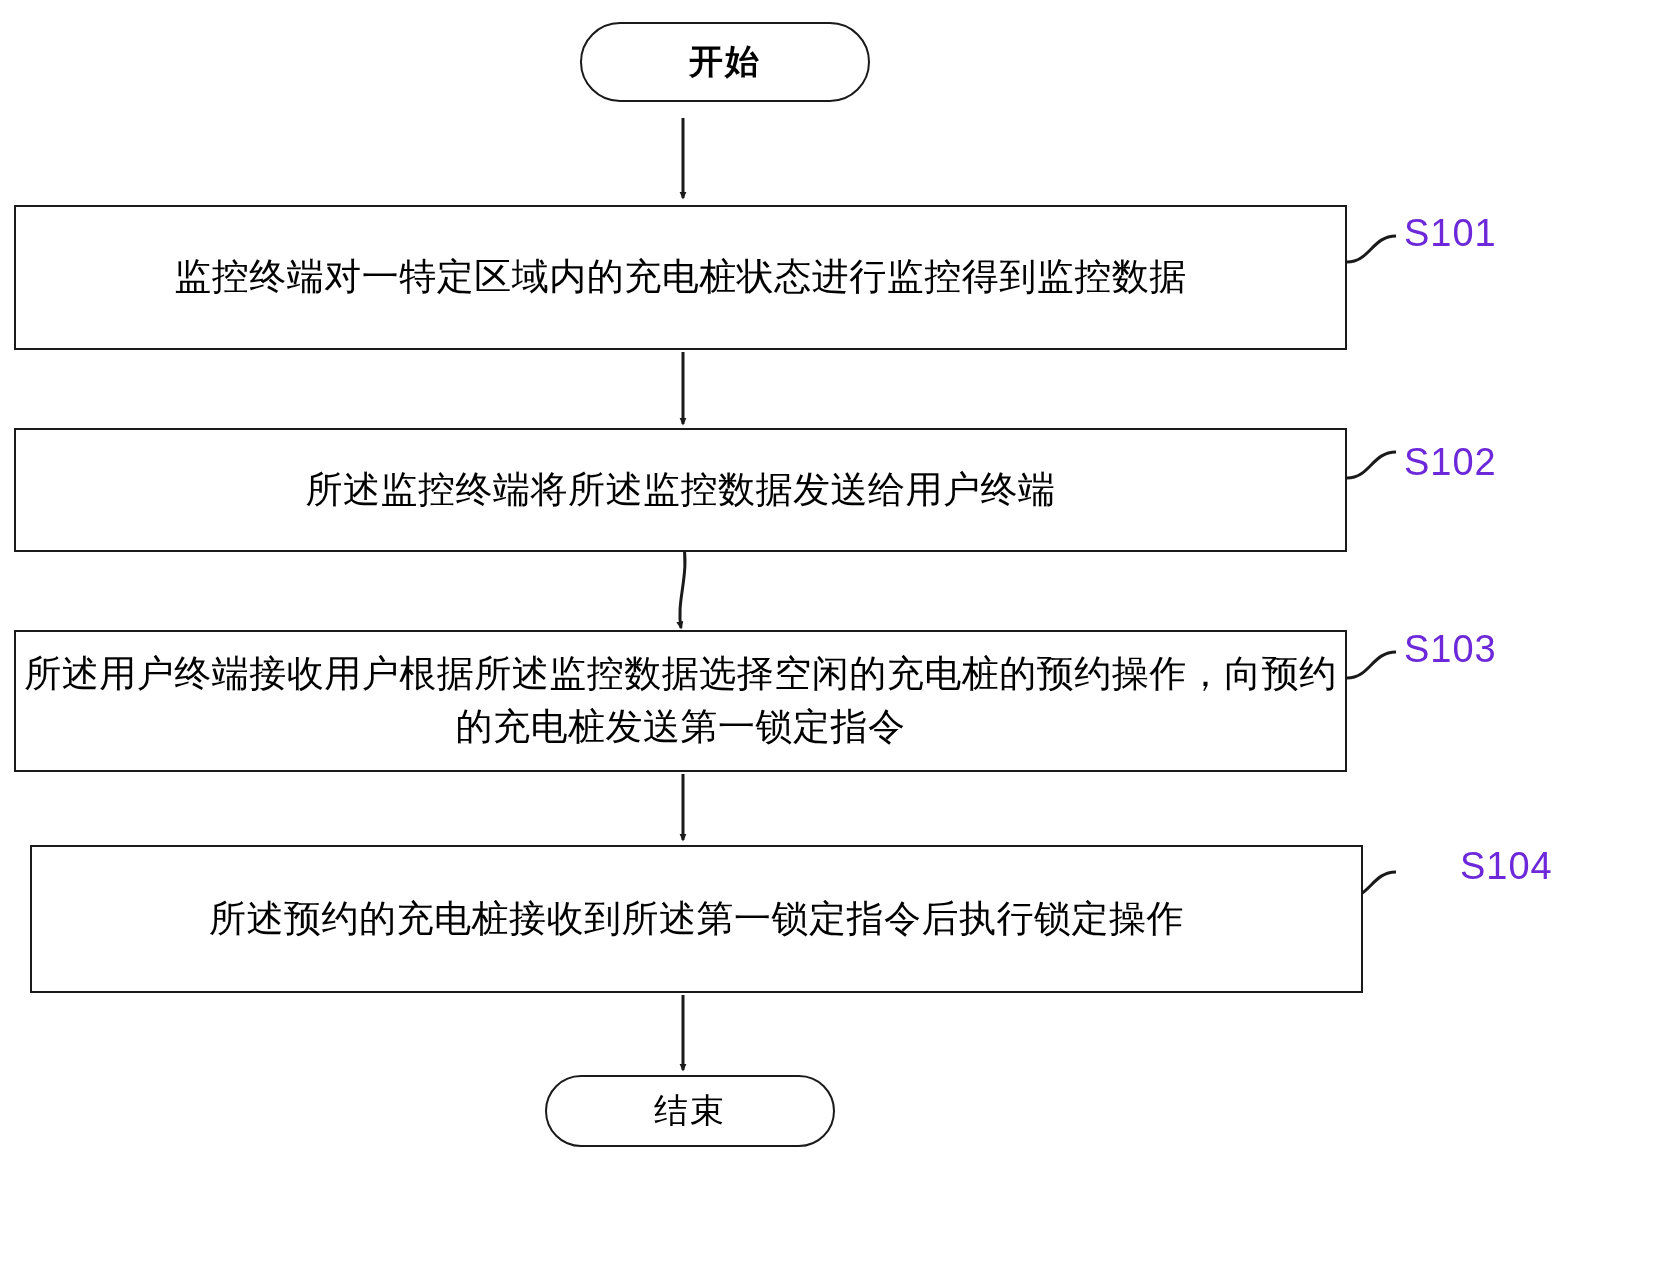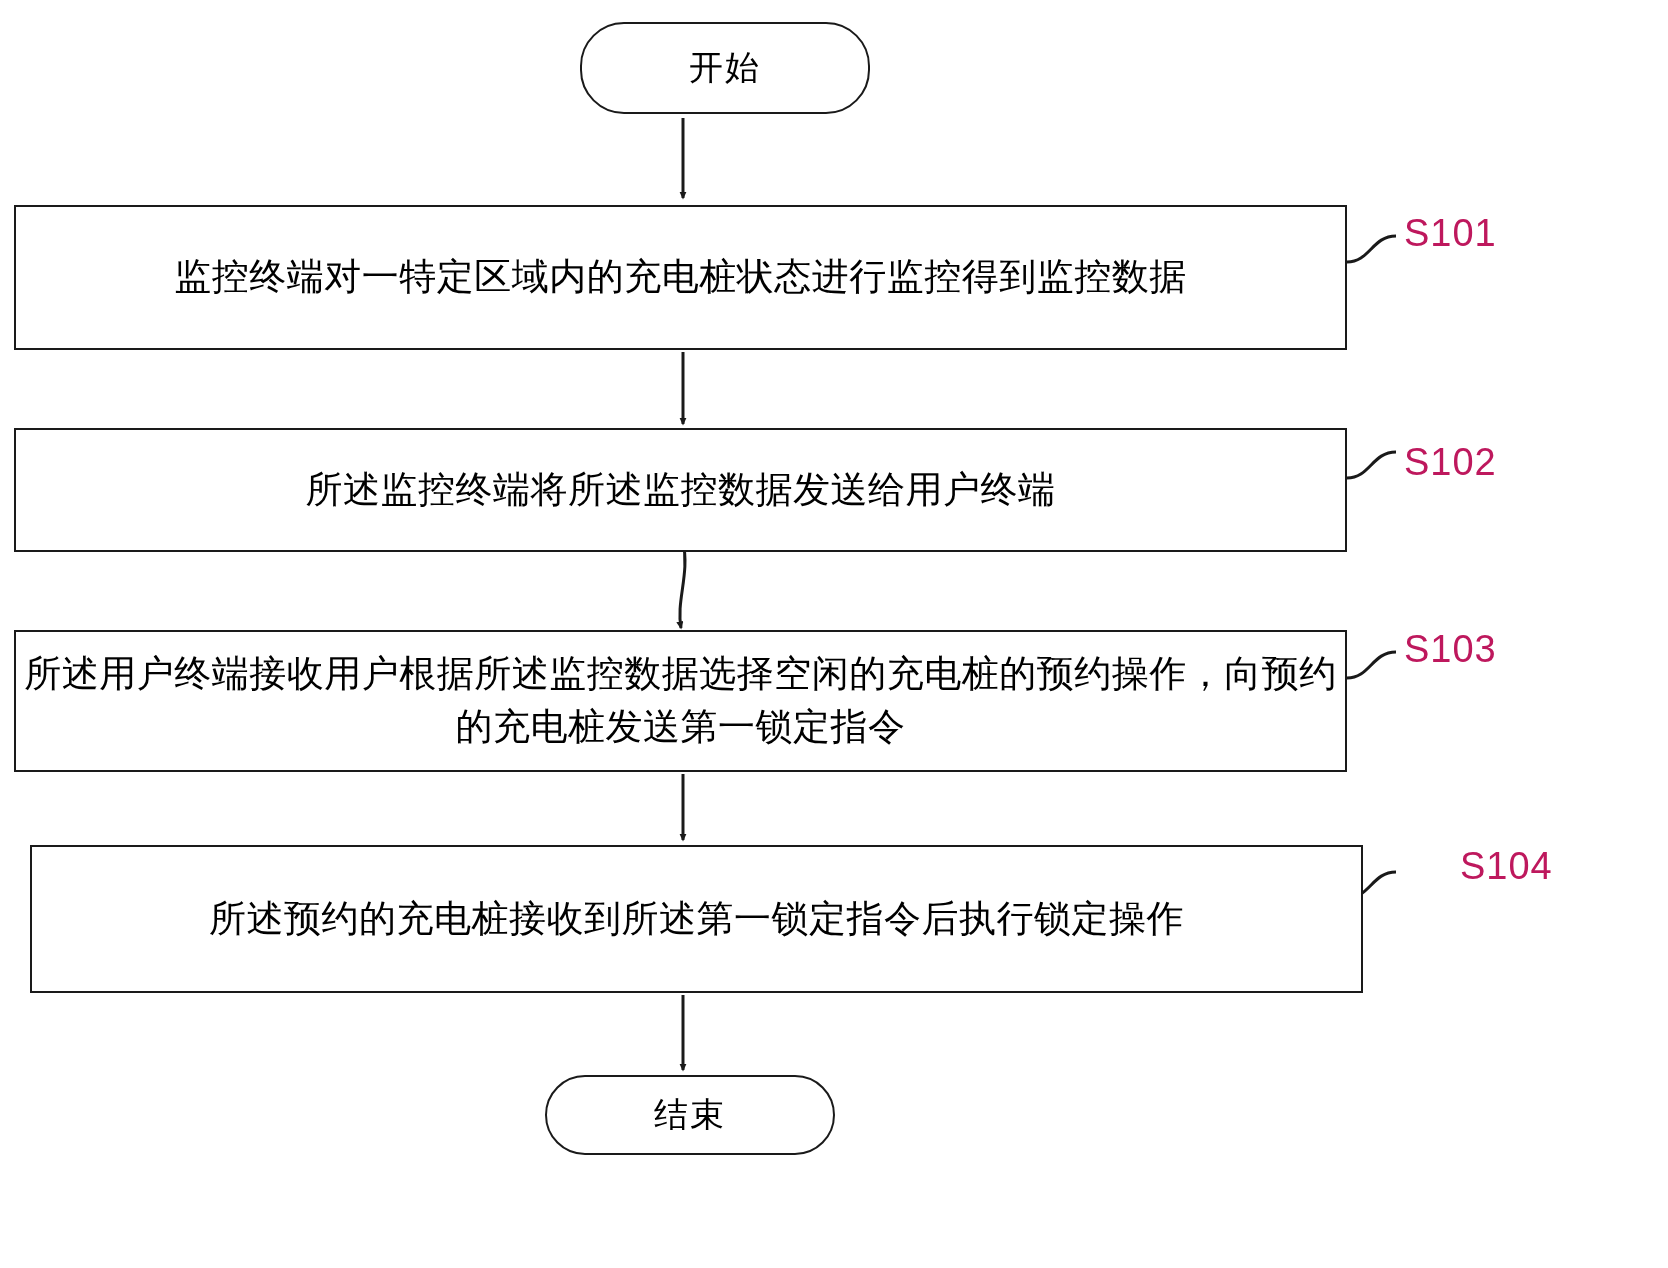--- a/index.html
+++ b/index.html
@@ -39,21 +39,21 @@
   }
   .process {
     font-size: 37px;
     line-height: 1.42;
     padding: 6px 4px;
     letter-spacing: 0.5px;
   }
   .step-label {
     position: absolute;
     font-size: 38px;
-    color: #be185d;
+    color: #6d28d9;
     letter-spacing: 1px;
     white-space: nowrap;
   }
   .node-text {
     display: block;
     width: 100%;
   }
 </style>
 </head>
 <body>
@@ -74,21 +74,21 @@
   <line x1="683" y1="774" x2="683" y2="840" stroke="#1a1a1a" stroke-width="3" marker-end="url(#arrowhead)"></line>
 
   <line x1="683" y1="995" x2="683" y2="1070" stroke="#1a1a1a" stroke-width="3" marker-end="url(#arrowhead)"></line>
 
   <path d="M1347,262 C1370,262 1372,236 1396,236" fill="none" stroke="#1a1a1a" stroke-width="3"></path>
   <path d="M1347,478 C1370,478 1372,452 1396,452" fill="none" stroke="#1a1a1a" stroke-width="3"></path>
   <path d="M1347,678 C1370,678 1372,652 1396,652" fill="none" stroke="#1a1a1a" stroke-width="3"></path>
   <path d="M1347,898 C1370,898 1372,872 1396,872" fill="none" stroke="#1a1a1a" stroke-width="3"></path>
 </svg>
 
-<div class="node terminator" style="left:580px; top:22px; width:290px; height:92px;">
+<div class="node terminator" style="left:580px; top:22px; width:290px; height:80px;font-weight:bold;">
   <span class="node-text">开始</span>
 </div>
 
 <div class="node process" style="left:14px; top:205px; width:1333px; height:145px;">
   <span class="node-text">监控终端对一特定区域内的充电桩状态进行监控得到监控数据</span>
 </div>
 <div class="step-label" style="left:1404px; top:212px;">S101</div>
 
 <div class="node process" style="left:14px; top:428px; width:1333px; height:124px;">
   <span class="node-text">所述监控终端将所述监控数据发送给用户终端</span>
@@ -98,15 +98,15 @@
 <div class="node process" style="left:14px; top:630px; width:1333px; height:142px;text-align:center;">
   <span class="node-text">所述用户终端接收用户根据所述监控数据选择空闲的充电桩的预约操作，向预约的充电桩发送第一锁定指令</span>
 </div>
 <div class="step-label" style="left:1404px; top:628px;">S103</div>
 
 <div class="node process" style="left:30px; top:845px; width:1333px; height:148px;">
   <span class="node-text">所述预约的充电桩接收到所述第一锁定指令后执行锁定操作</span>
 </div>
 <div class="step-label" style="left:1460px; top:845px;">S104</div>
 
-<div class="node terminator" style="left:545px; top:1075px; width:290px; height:80px;">
+<div class="node terminator" style="left:545px; top:1075px; width:290px; height:72px;">
   <span class="node-text">结束</span>
 </div>
 
 </body></html>

